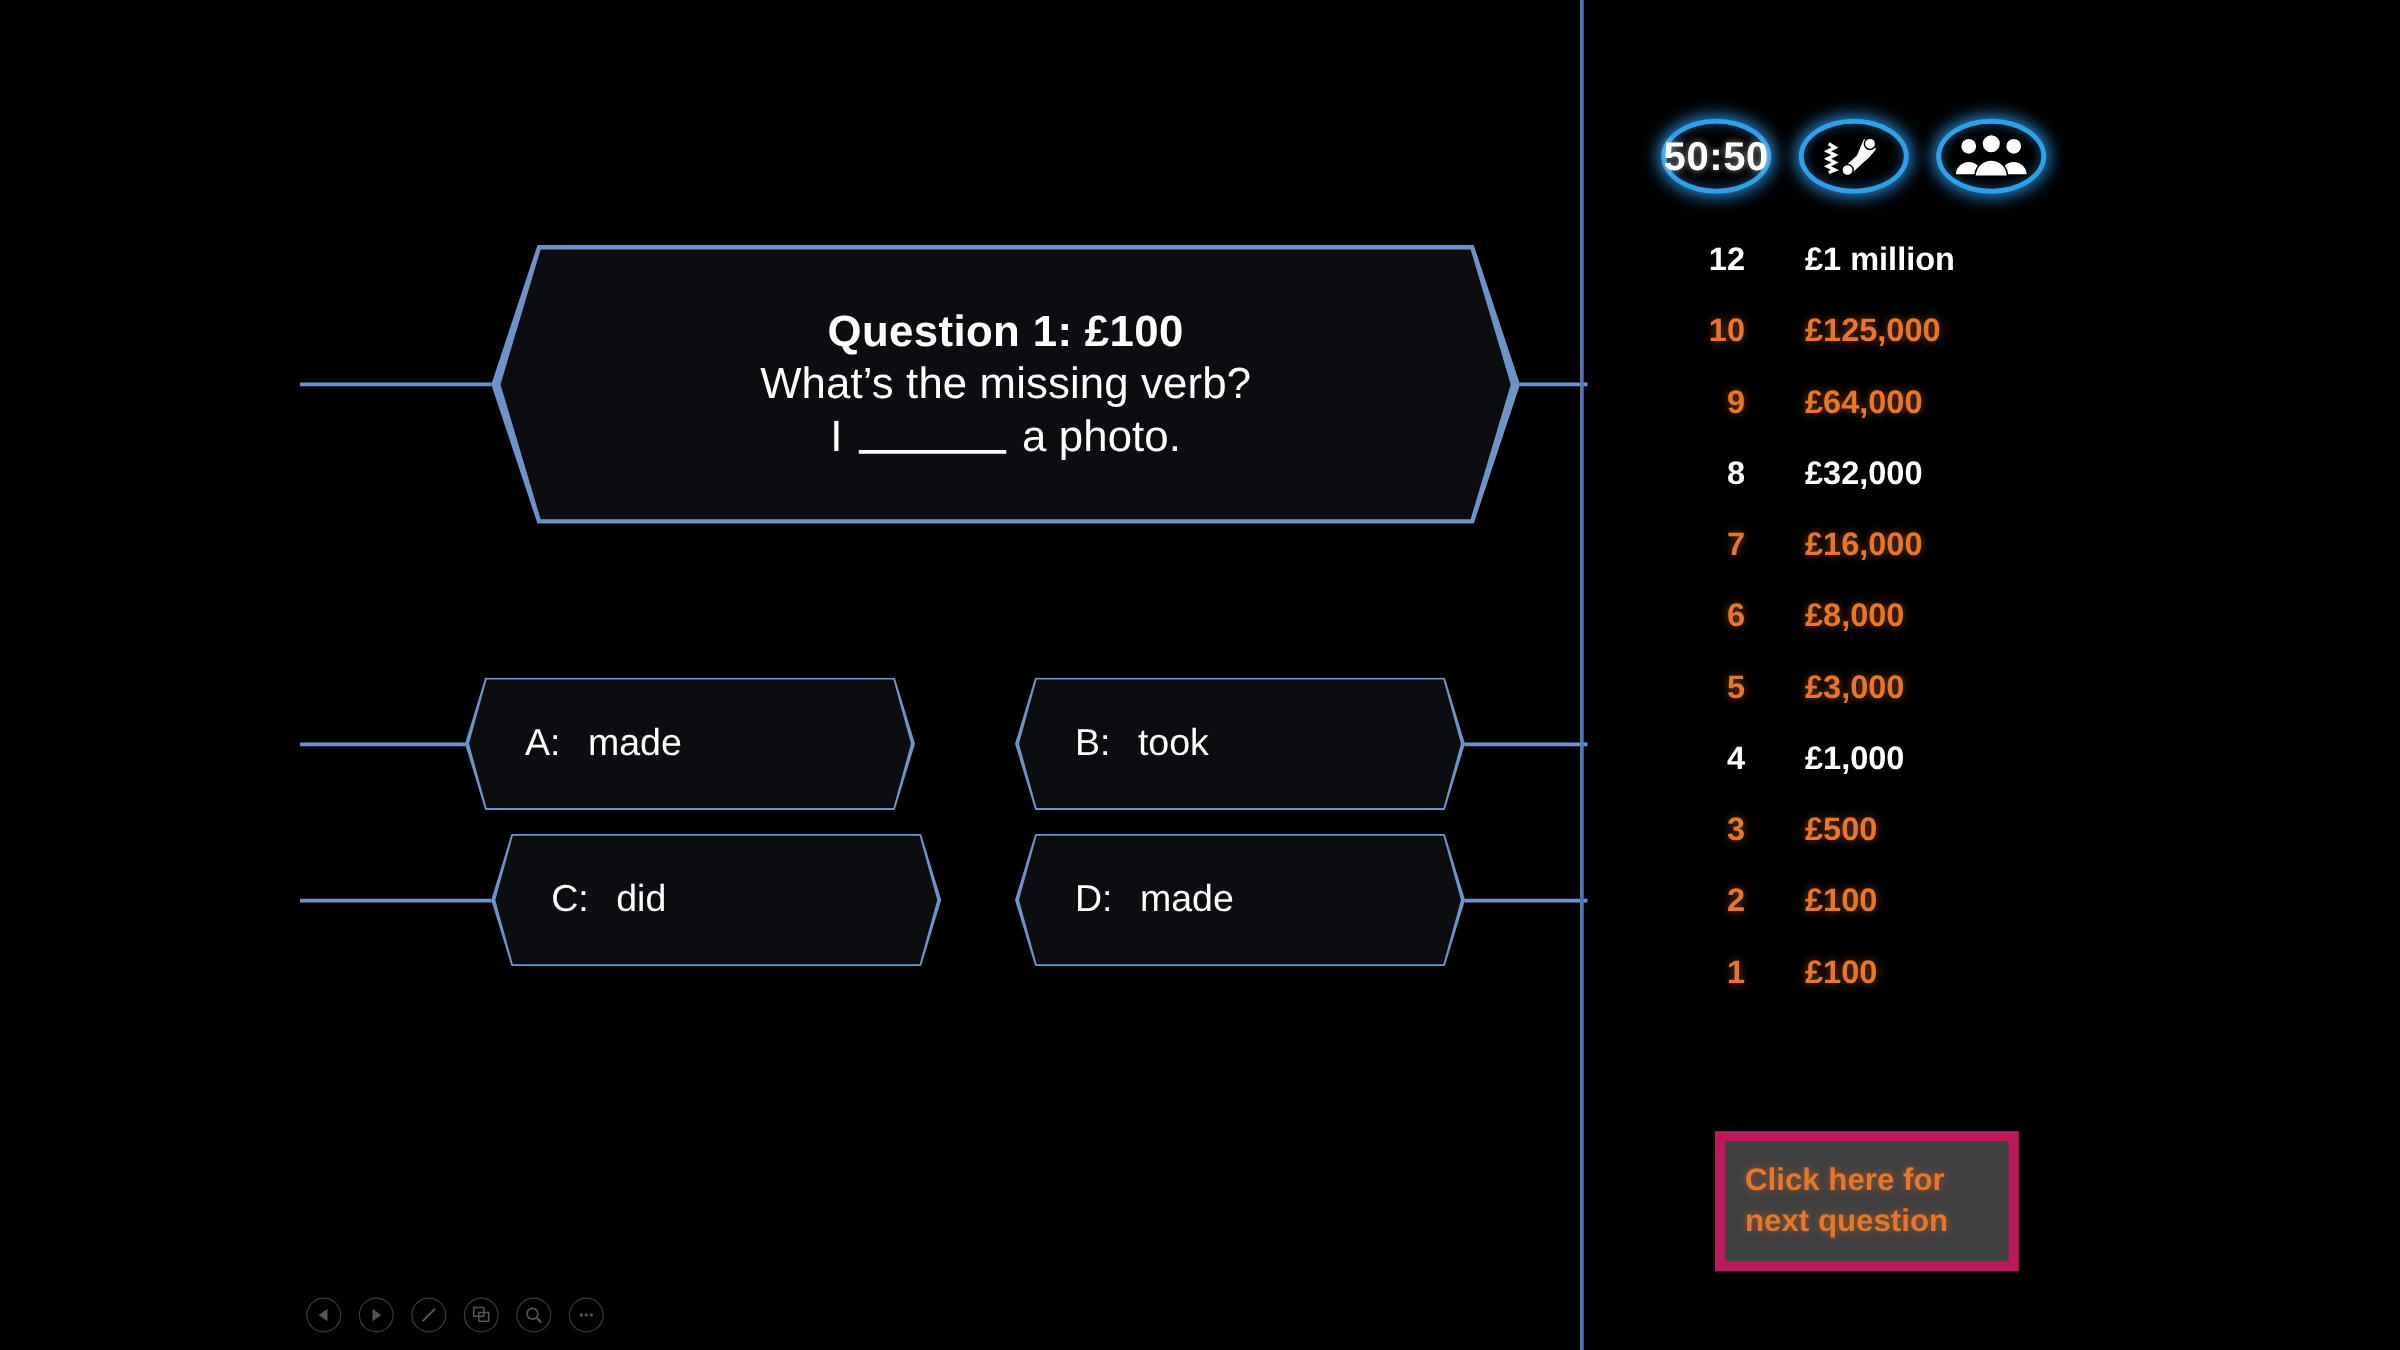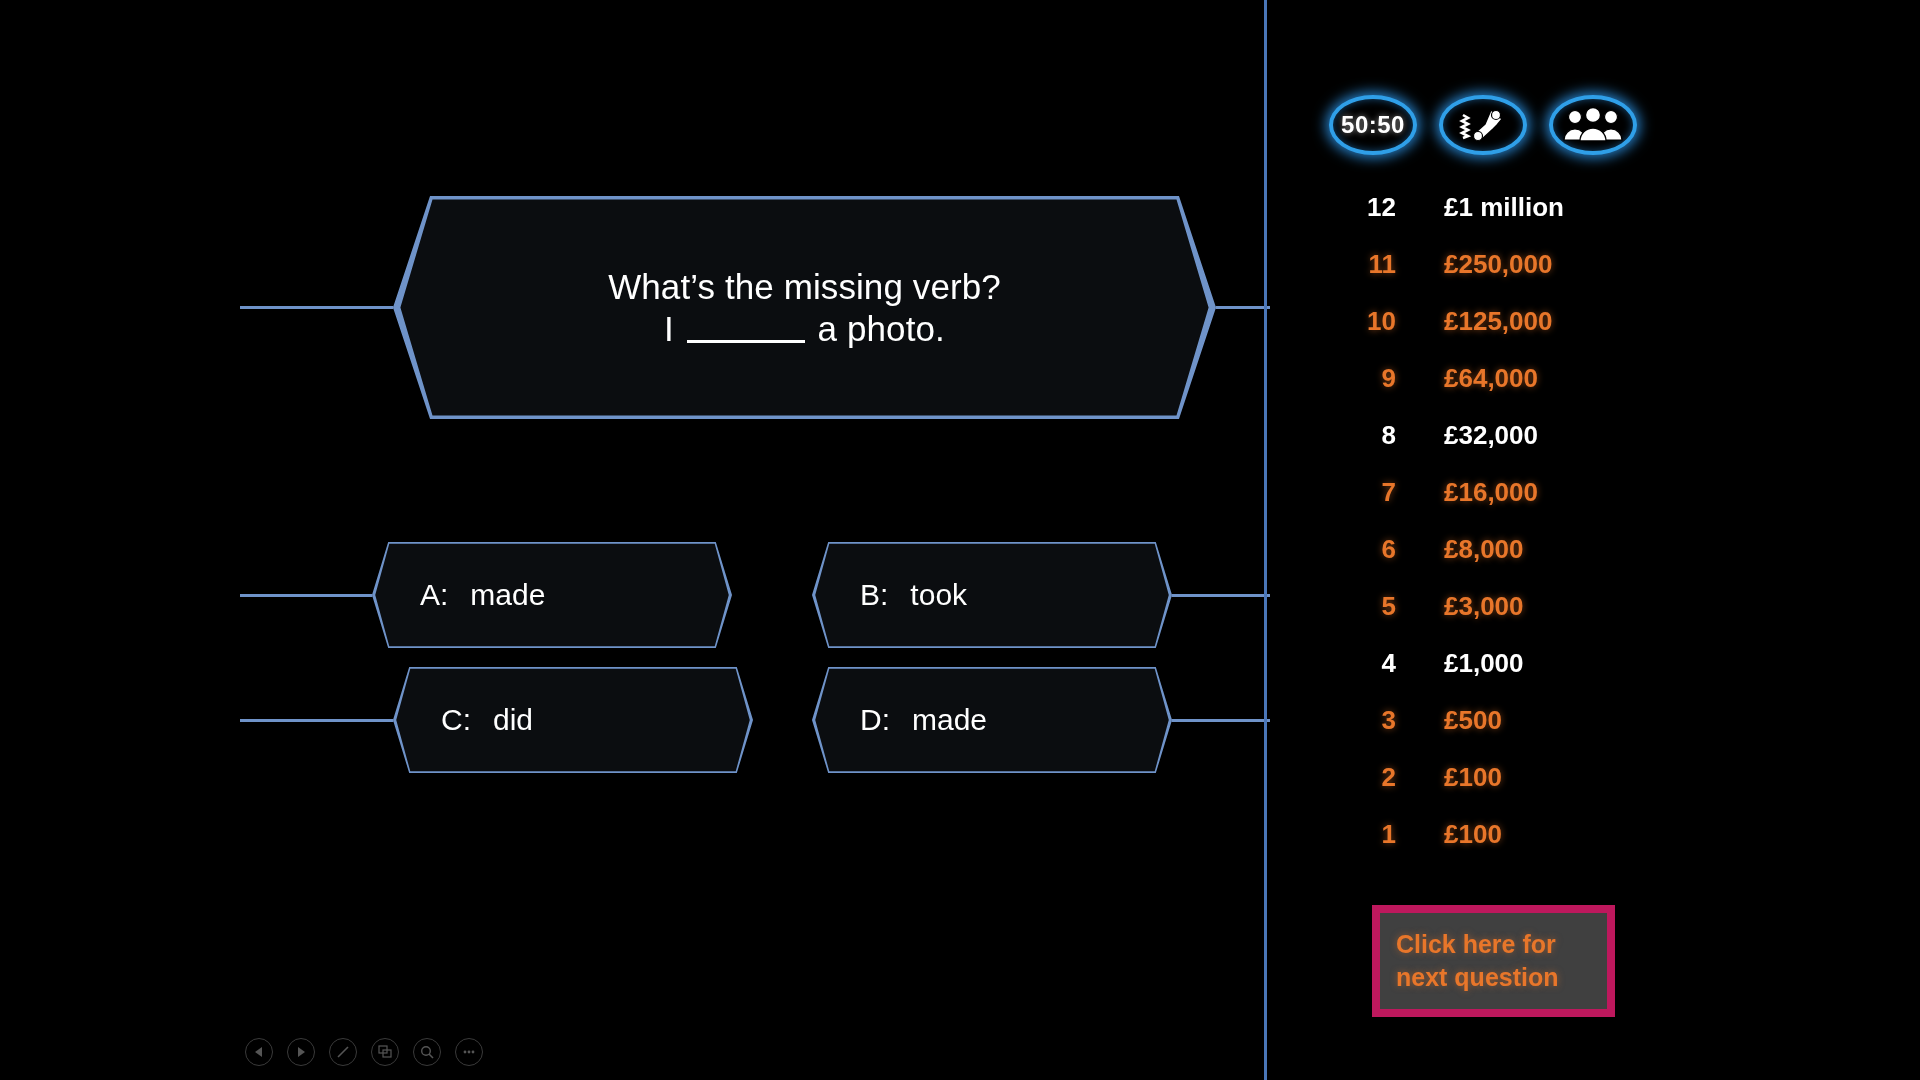--- a/index.html
+++ b/index.html
@@ -74,21 +74,21 @@
 
   .lifelines { position:absolute; left:65px; top:95px; display:flex; gap:22px; }
   .lifeline {
     width:88px; height:60px; border-radius:50%;
     border:4px solid #2f9fe8;
     box-shadow:0 0 13px 3px rgba(46,150,235,.85), inset 0 0 9px rgba(46,150,235,.5);
     background:#000;
     display:flex; align-items:center; justify-content:center;
     position:relative;
   }
-  .ll-5050 { color:#fff; font-size:24px; font-weight:bold; letter-spacing:.5px;
+  .ll-5050 { color:#fff; font-size:32px; font-weight:bold; letter-spacing:.5px;
              text-shadow:0 0 6px rgba(255,255,255,.55); }
   .lifeline svg { display:block; }
 
   
   .ladder { position:absolute; left:60px; top:192px; width:420px; }
   .rung {
     display:flex; align-items:flex-start; height:57px;
     font-size:26px; font-weight:bold;
   }
   .rung .lvl { width:72px; text-align:right; padding-right:0; }
@@ -130,20 +130,21 @@
   <div class="left-pane">
 
     <div class="stub" style="left:240px; top:306px; width:160px;"></div>
     <div class="stub" style="left:1210px; top:306px; width:60px;"></div>
 
     <div class="hexwrap" id="question-hex">
       <div class="hex"></div>
       <div class="hexborder"></div>
       <div class="hexinner">
         <div class="q-text">
+          <div class="q-title">Question 1:   £100</div>
           <div class="q-line">What’s the missing verb?</div>
           <div class="q-line"><span>I </span><span class="blank"></span><span> a photo.</span></div>
         </div>
       </div>
     </div>
 
     <div class="stub" style="left:240px; top:594px; width:160px;"></div>
     <div class="stub" style="left:1165px; top:594px; width:105px;"></div>
     <div class="stub" style="left:240px; top:719px; width:160px;"></div>
     <div class="stub" style="left:1165px; top:719px; width:105px;"></div>
@@ -212,24 +213,20 @@
         </span>
       </div>
     </div>
 
     <div class="ladder">
         <div class="rung safe">
           <span class="lvl">12</span>
           <span class="amt">£1 million</span>
         </div>
         <div class="rung normal">
-          <span class="lvl">11</span>
-          <span class="amt">£250,000</span>
-        </div>
-        <div class="rung normal">
           <span class="lvl">10</span>
           <span class="amt">£125,000</span>
         </div>
         <div class="rung normal">
           <span class="lvl">9</span>
           <span class="amt">£64,000</span>
         </div>
         <div class="rung safe">
           <span class="lvl">8</span>
           <span class="amt">£32,000</span>

